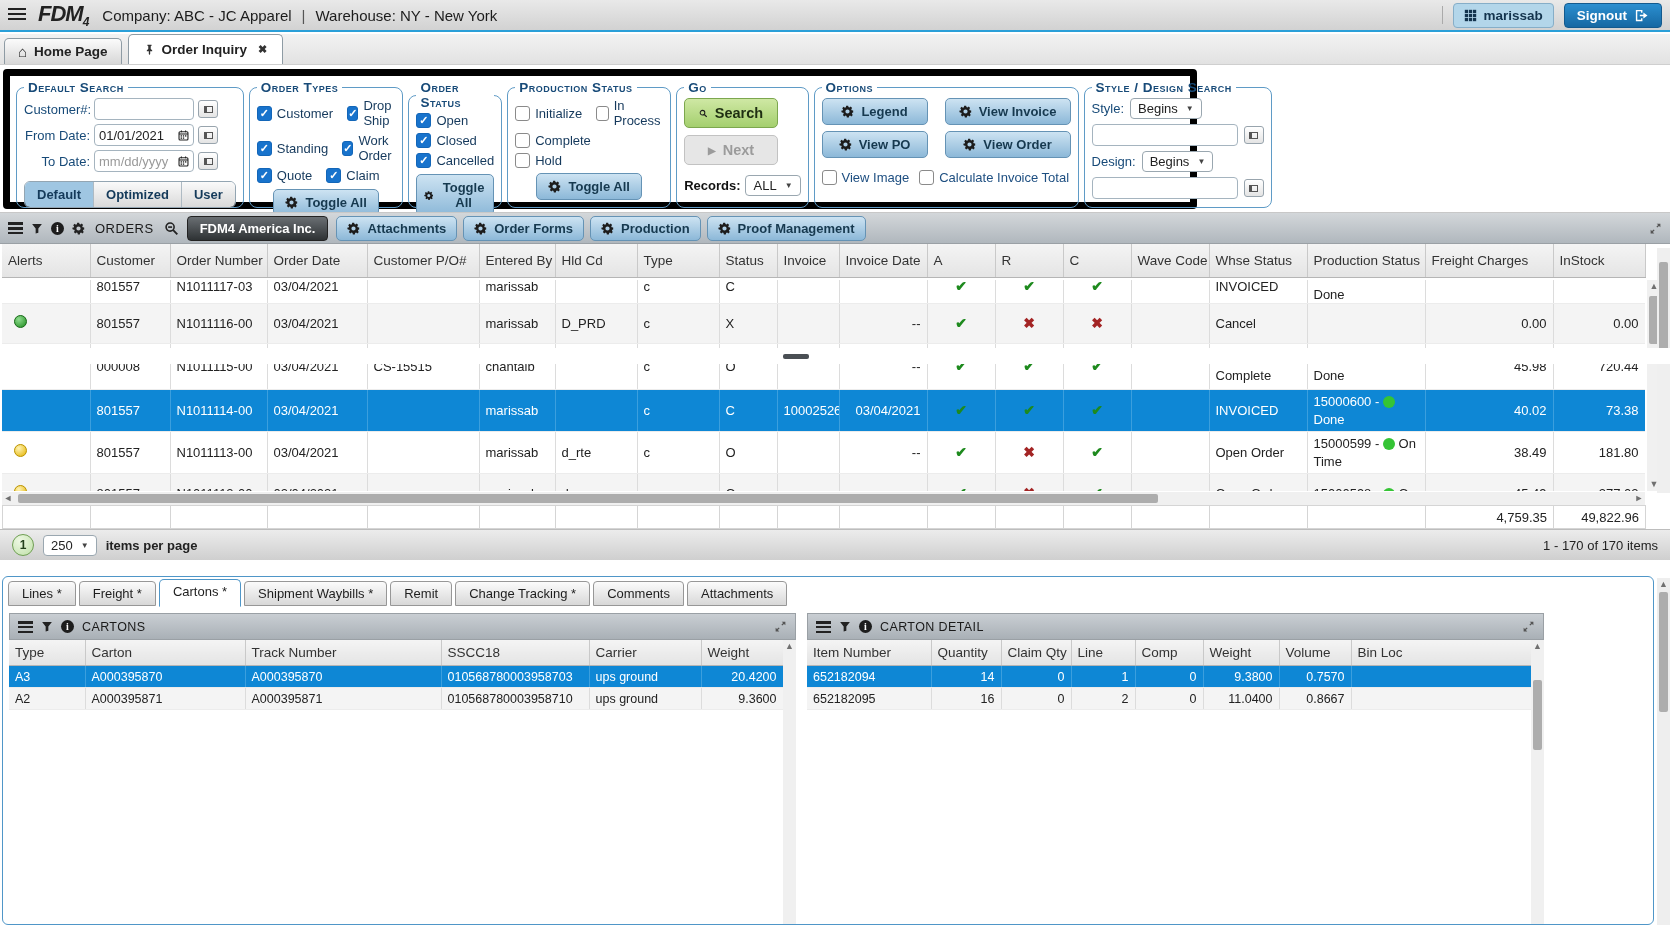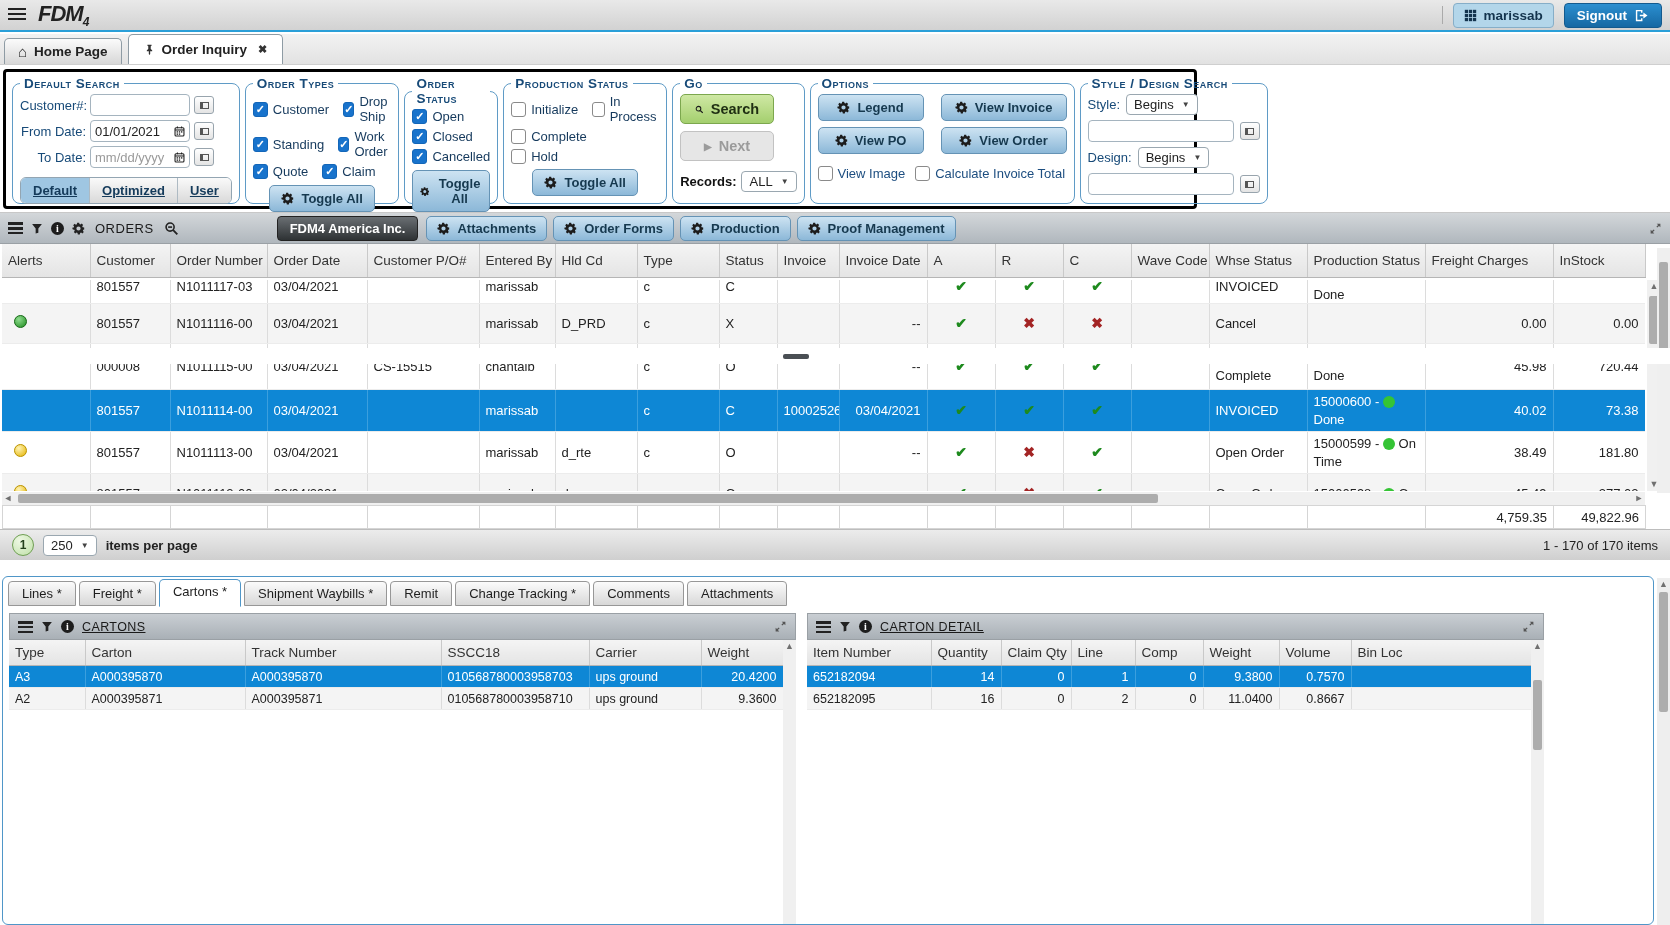--- a/index.html
+++ b/index.html
@@ -35,38 +35,38 @@
     padding:0 4px; border-bottom:1px solid #cfcfcf; }
   .mtab { display:inline-flex; gap:7px; align-items:center; border:1px solid #8e9ba4;
     border-bottom:none; border-radius:5px 5px 0 0; padding:5px 13px; font-weight:bold;
     font-size:13.5px; margin-right:6px; }
   .mtab.inactive { background:linear-gradient(#fbfbfb,#d7d7d7); }
   .mtab.active { background:#fff; padding:7px 15px; }
   .mtab .x { font-size:11px; color:#333; margin-left:4px; }
   .home-glyph { font-size:15px; line-height:10px; }
   
   #filters { position:absolute; top:69px; left:3px; width:1194px; height:140px;
-    border:3px solid #000000; border-radius:4px; background:#fff; display:flex;
+    border:7px solid #000000; border-radius:4px; background:#fff; display:flex;
     gap:5px; padding:4px 6px; }
   fieldset { border:1px solid #5f9bc6; border-radius:8px; padding:3px 7px 5px; height:128px; }
   legend { font-variant:small-caps; font-weight:bold; font-size:13.5px; color:#174a78;
     letter-spacing:.5px; padding:0 4px; }
   .frow { display:flex; align-items:center; margin-bottom:4px; gap:4px; }
   .flabel { width:66px; text-align:right; color:#174a78; font-size:13px; }
   input.txt { border:none; outline:none; font-size:13px; width:100%; font-family:inherit; color:#222; }
   input.txt::placeholder { color:#9a9a9a; }
   .inbox { display:flex; align-items:center; gap:3px; border:1px solid #a5b4bf;
     border-radius:4px; background:#fff; height:22px; padding:0 4px; }
   .mini-btn { width:20px; height:18px; border:1px solid #98a4ad; border-radius:3px;
     background:linear-gradient(#fff,#e4e4e4); display:grid; place-items:center; }
   .mini-btn span { width:9px; height:7px; border:1px solid #555; border-left:3px solid #555; display:block; }
   .seg-group { display:inline-flex; border:1px solid #93a5b2; border-radius:6px;
     overflow:hidden; margin-top:5px; }
   .seg { padding:5px 12px; font-weight:bold; font-size:13px; color:#143a5a;
-    background:linear-gradient(#fafafa,#d9d9d9); border-right:1px solid #aebac3;text-decoration:underline; }
+    background:linear-gradient(#fafafa,#d9d9d9); border-right:1px solid #aebac3; }
   .seg:last-child { border-right:none; }
   .seg.active { background:#9fc6e2; }
   .cb-row { display:flex; gap:14px; margin-bottom:5px; }
   .cb-item { display:inline-flex; gap:5px; align-items:center; font-size:13px; color:#15395c; }
   .cbx { width:15px; height:15px; border-radius:3px; border:1px solid #8a8a8a; background:#fff;
     display:inline-grid; place-items:center; font-size:11px; font-weight:bold; color:#fff; }
   .cbx.on { background:#1873cc; border-color:#1366b8; }
   .btn { display:inline-flex; gap:7px; align-items:center; justify-content:center;
     border-radius:5px; font-weight:bold; font-size:13px; font-family:inherit; cursor:default; }
   .btn .ic { color:#1c1c1c; }
@@ -85,21 +85,21 @@
   .opt-grid { display:grid; grid-template-columns:106px 126px; gap:6px 17px; }
   .opt-cbs { display:flex; gap:10px; margin-top:12px; font-size:12.5px; }
   .sd-row { display:flex; gap:6px; align-items:center; margin-bottom:5px; color:#174a78; }
   
   #orders-sec { position:absolute; top:212px; left:0; width:1670px; }
   #orders-tbar { height:32px; background:linear-gradient(#d3d7da,#b0b7bd);
     border-top:1px solid #c8c8c8; border-bottom:1px solid #9aa0a5; display:flex;
     align-items:center; gap:8px; padding:0 8px; }
   #orders-tbar .title { font-size:13px; letter-spacing:.5px; color:#1a1a1a; margin:0 2px; }
   .btn-dark { background:linear-gradient(#6a6f73,#2e3234); border:1px solid #222;
-    color:#fff; padding:4px 12px; border-radius:4px; margin-left:90px; }
+    color:#fff; padding:4px 12px; border-radius:4px; }
   .tbtn { padding:4px 10px; }
   .exp-right { margin-left:auto; color:#555; }
   table.grid { border-collapse:collapse; table-layout:fixed; background:#fff; }
   .grid th { background:linear-gradient(#f4f4f4,#e4e4e4); border-right:1px solid #c9c9c9;
     border-bottom:1px solid #b5b5b5; font-weight:normal; font-size:13.5px; color:#333;
     text-align:left; padding:9px 6px; white-space:nowrap; overflow:hidden; }
   .grid td { border-right:1px solid #dcdcdc; border-bottom:1px solid #ececec; font-size:13px;
     color:#222; padding:2px 6px; vertical-align:middle; overflow:hidden; white-space:normal; }
   .cw { line-height:18px; }
   tr.shade td { background:#f4f4f4; }
@@ -147,21 +147,21 @@
   .dtab { border:1px solid #979797; border-radius:4px 4px 0 0;
     background:linear-gradient(#fbfbfb,#d8d8d8); padding:4px 13px; font-weight:normal;
     font-size:13px; color:#1e1e1e; height:25px; white-space:nowrap; }
   .dtab.active { border-color:#4f96c8; border-bottom-color:#fff; background:#fff;
     height:28px; margin-bottom:-1px; border-radius:5px 5px 0 0; position:relative; z-index:2; }
   .panel { position:absolute; top:36px; bottom:0; }
   #panel-cartons { left:6px; width:787px; }
   #panel-detail  { left:804px; width:737px; }
   .phead { height:27px; background:linear-gradient(#c9ced3,#a9b0b6); display:flex;
     align-items:center; gap:8px; padding:0 8px; border:1px solid #9aa0a5; }
-  .phead .title { font-size:12.5px; letter-spacing:.4px; color:#1a1a1a;text-decoration:underline; }
+  .phead .title { font-size:12.5px; letter-spacing:.4px; color:#1a1a1a; }
   .pgrid th { padding:5px 6px; }
   .pgrid td { font-size:12.5px; padding:2px 6px; height:22px; white-space:nowrap; }
   .pvscroll { position:absolute; top:27px; right:0; bottom:0; width:13px; background:#f0f0f0; }
   .pvscroll .sb-thumb { left:2px; top:40px; width:9px; height:70px; }
   #pagescroll { position:absolute; right:0; top:578px; width:13px; height:347px; background:#eee; }
   #pagescroll .sb-thumb { left:2px; top:14px; width:9px; height:120px; }
   #ovr-pagescroll { position:absolute; right:0; top:248px; width:13px; height:245px; background:#efefef; }
   #ovr-pagescroll .sb-thumb { left:2px; top:14px; width:9px; height:90px; }
 </style>
 </head>
@@ -215,20 +215,21 @@
       </symbol>
     <symbol id="i-exp" viewBox="0 0 16 16">
         <path d="M9.5 2H14v4.5l-1.7-1.7-2.1 2.1-1.1-1.1 2.1-2.1zM6.5 14H2V9.5l1.7 1.7 2.1-2.1 1.1 1.1-2.1 2.1z"></path>
       </symbol>
   </defs>
 </svg>
 
 <div id="topbar">
   <span class="bars"></span>
   <span class="logo"><span>FDM</span><sub>4</sub></span>
+  <span class="ctx"><span>Company: ABC - JC Apparel</span><span class="pipe">|</span><span>Warehouse: NY - New York</span></span>
   <span class="spacer"></span>
   <span class="vsep"></span>
   <button class="user-btn">
       <svg class="ic">
         <use href="#i-grid"></use>
       </svg>
       <span>marissab</span>
     </button>
   <button class="signout-btn">
       <span>Signout</span>

